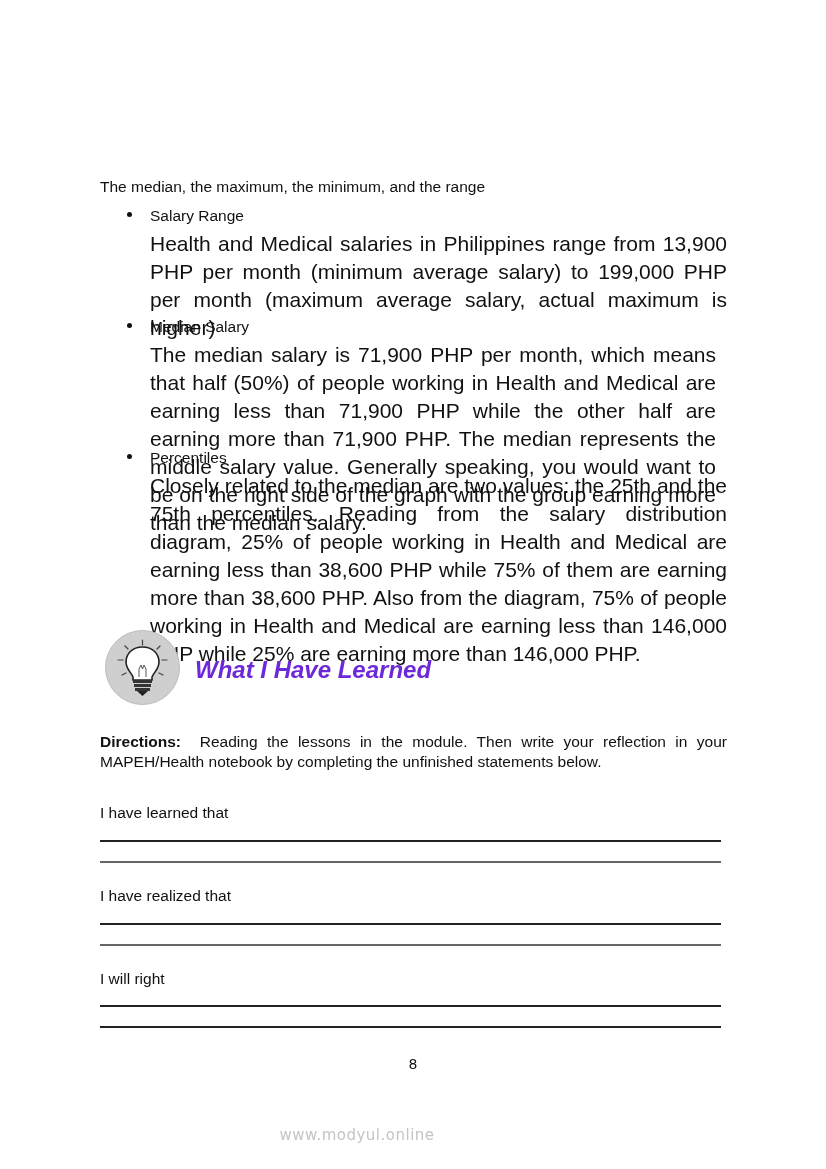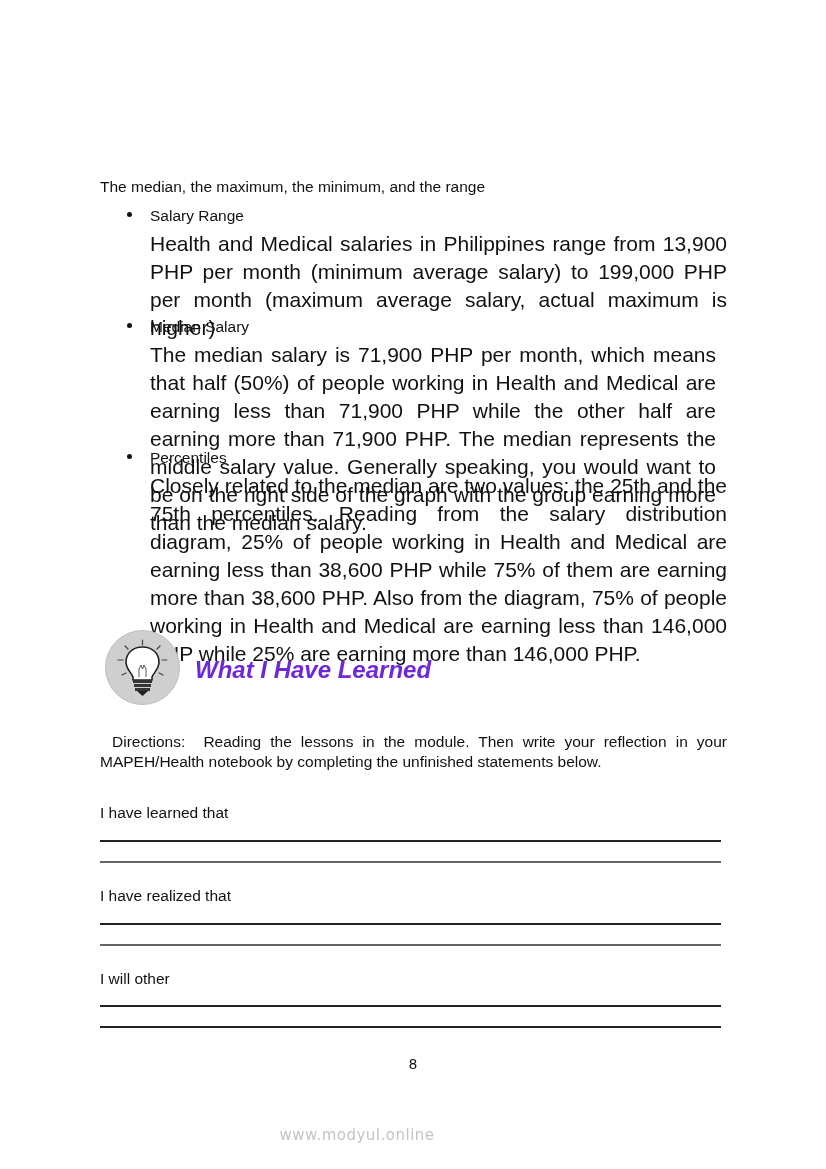--- a/index.html
+++ b/index.html
@@ -11,21 +11,21 @@
   .bullet { position: relative; padding-left: 50px; }
   .bullet .dot { position: absolute; left: 27px; top: 6px; width: 5px; height: 5px; border-radius: 50%; background: #111; }
   .bullet .title { font-weight: normal; font-size: 15.5px; line-height: 19px; }
   .bullet .body { font-size: 21px; line-height: 28px; text-align: justify; margin-top: 5px; }
   .b1 { top: 0; position: absolute; left: 0; right: 0; }
   .b2 { top: 111px; position: absolute; left: 0; right: 11px; }
   .b3 { top: 242px; position: absolute; left: 0; right: 0; }
   .icon-wrap { position: absolute; left: 104px; top: 629px; width: 77px; height: 77px; }
   .section-title { position: absolute; left: 195px; top: 656px; font-size: 24px; font-weight: bold; font-style: italic; color: #6d28d9; }
   .directions { position: absolute; left: 100px; top: 732px; width: 627px; font-size: 15.5px; line-height: 20px; text-align: justify; }
-  .directions b { font-weight: normal; margin-left: 12px; }
+  .directions b { font-weight: bold; }
   .prompt { position: absolute; left: 100px; font-size: 15.5px; line-height: 19px; text-align: center; }
   .line { position: absolute; left: 100px; width: 621px; height: 1.5px; background: #222; }
   .line.gray { background: #666; }
   .page-num { position: absolute; left: 0; width: 826px; top: 1056px; text-align: center; font-size: 14px; font-family: "DejaVu Sans", sans-serif; }
   .watermark { position: absolute; left: 0; width: 714px; top: 1126px; text-align: center; font-size: 15px; color: #c4c4c4; font-family: "DejaVu Sans", sans-serif; letter-spacing: 0.5px; }
 </style>
 </head>
 <body>
 
 <div class="page">
@@ -83,19 +83,19 @@
   </div>
 
   <div class="prompt" style="top:803px;">I have learned that</div>
   <div class="line" style="top:840px;"></div>
   <div class="line gray" style="top:861px;"></div>
 
   <div class="prompt" style="top:886px;">I have realized that</div>
   <div class="line" style="top:923px;"></div>
   <div class="line gray" style="top:944px;"></div>
 
-  <div class="prompt" style="top:969px;">I will other</div>
+  <div class="prompt" style="top:969px;">I will right</div>
   <div class="line" style="top:1005px;"></div>
   <div class="line" style="top:1026px;"></div>
 
   <div class="page-num">8</div>
   <div class="watermark">www.modyul.online</div>
 </div>
 
 </body></html>

